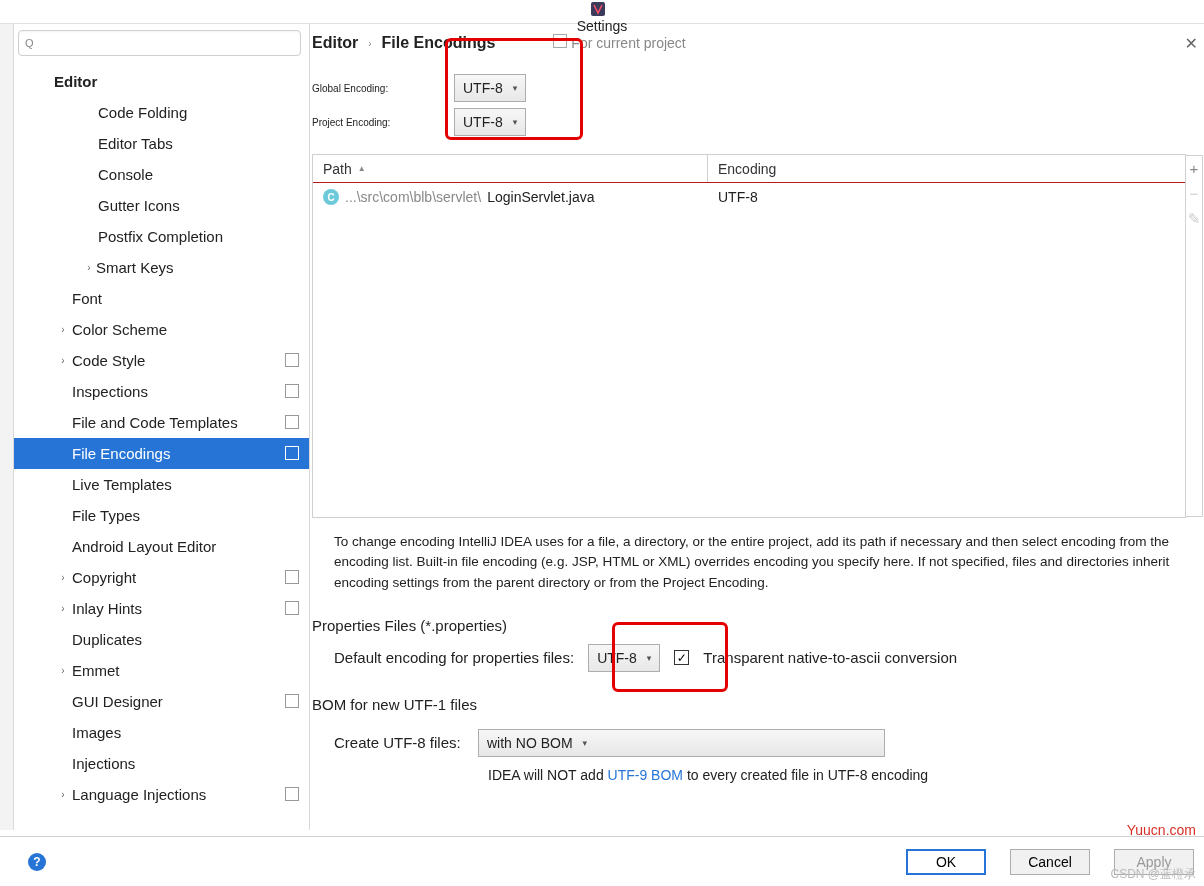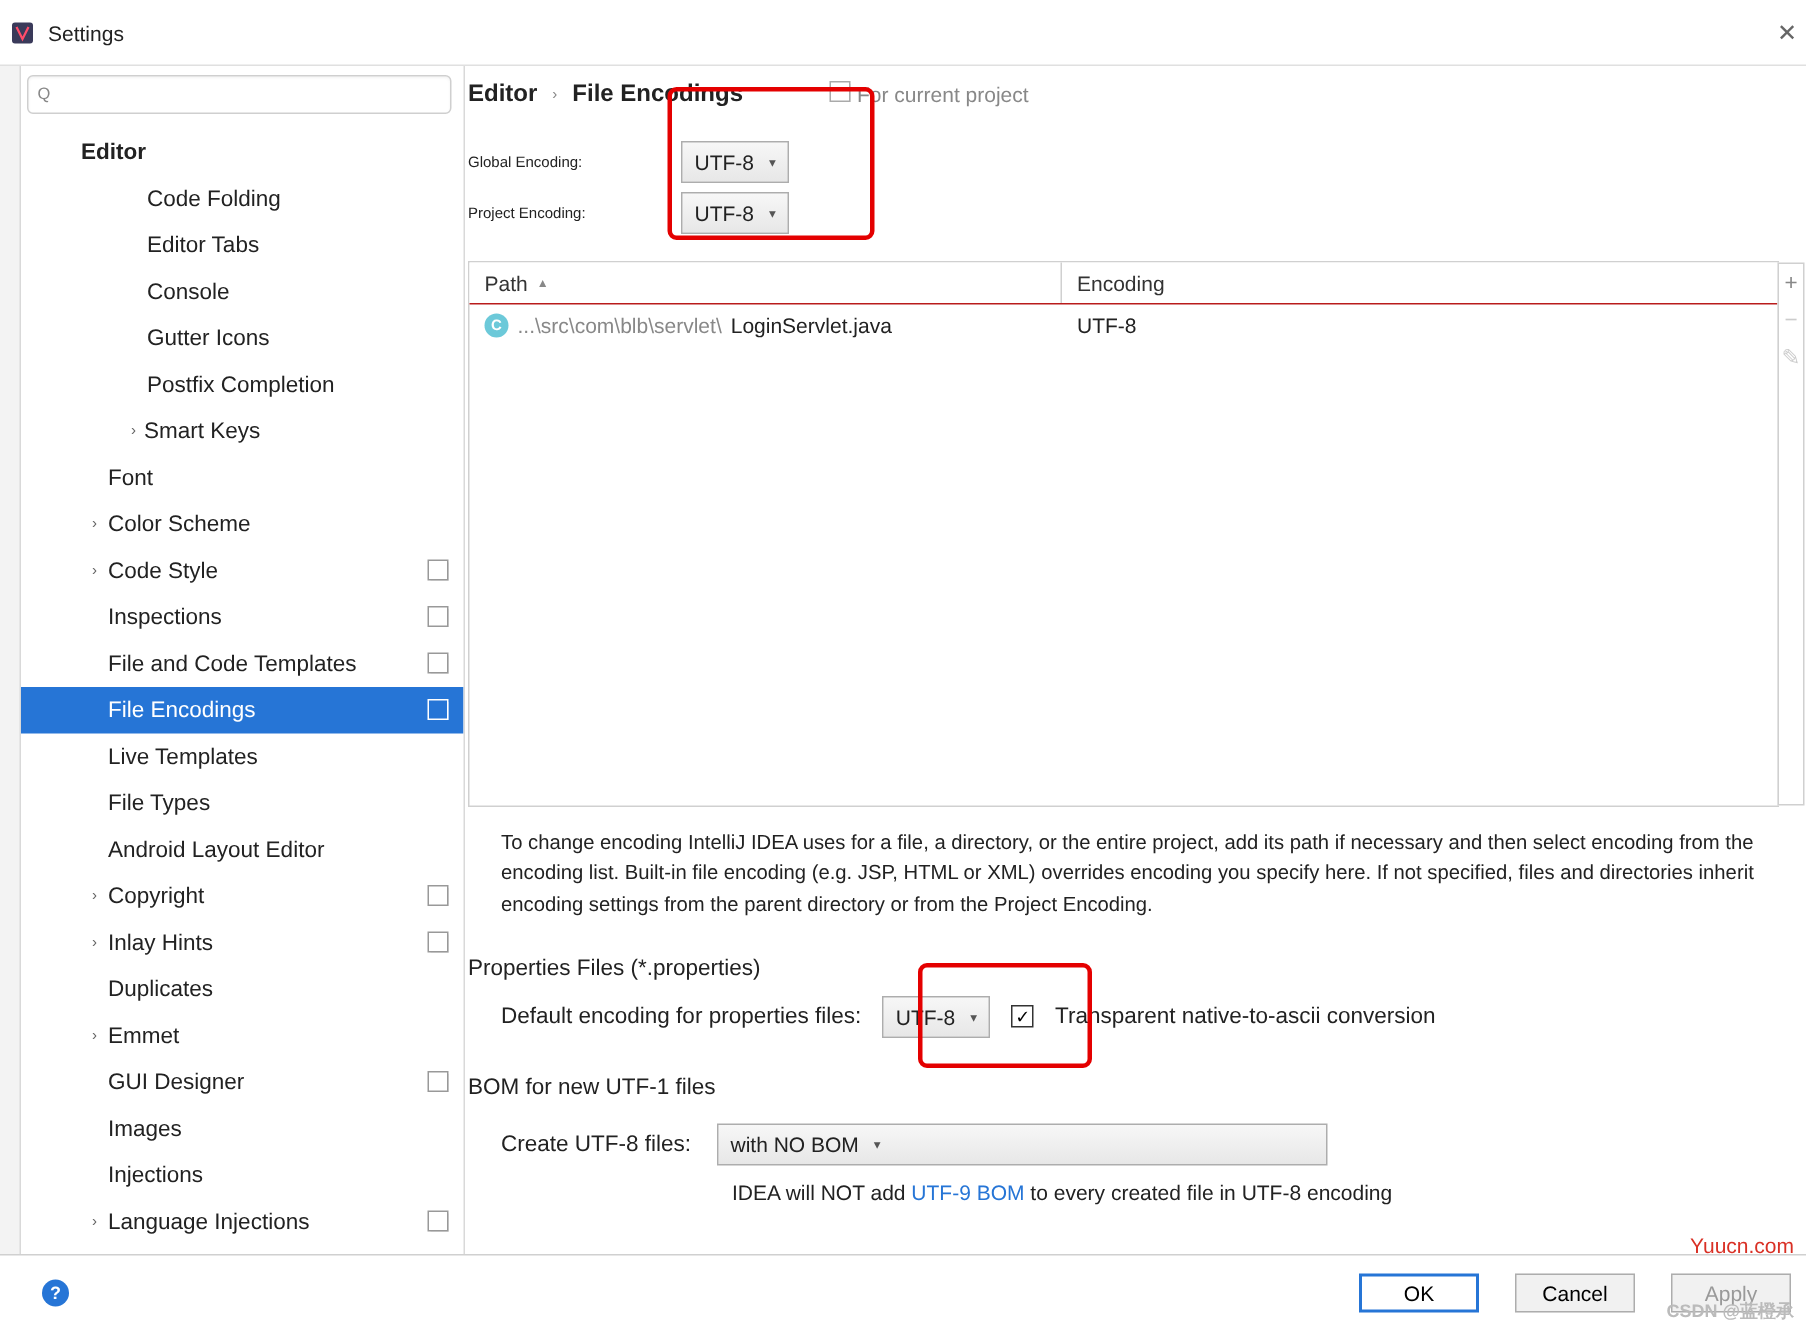--- a/index.html
+++ b/index.html
@@ -1,17 +1,17 @@
 <!DOCTYPE html>
 <html><head>
 <meta charset="utf-8">
 <style>
 * { box-sizing: border-box; margin: 0; padding: 0; font-family: "Segoe UI", Arial, sans-serif; }
 body { background: #fff; width: 1204px; height: 886px; overflow: hidden; position: relative; font-size: 13px; color: #222; }
-.titlebar { height: 44px; display: flex; align-items: center; padding: 0 6px; border-bottom: 1px solid #e0e0e0; }
+.titlebar { height: 24px; display: flex; align-items: center; padding: 0 6px; border-bottom: 1px solid #e0e0e0; flex-direction: column; }
 .titlebar-icon { width: 18px; height: 18px; margin-right: 8px; display:flex; align-items:center; justify-content:center;}
 .titlebar-title { font-size: 14px; color: #222; }
 .titlebar-close { margin-left: auto; font-size: 16px; color: #666; cursor: pointer; }
 .window-body { display: flex; height: calc(886px - 30px - 50px); }
 .left-gutter { width: 14px; background: #f3f3f3; border-right: 1px solid #d9d9d9; }
 .sidebar { width: 296px; display: flex; flex-direction: column; border-right: 1px solid #d9d9d9; }
 .search-box { margin: 6px 8px 4px 4px; height: 26px; border: 1px solid #cfcfcf; border-radius: 4px; display: flex; align-items: center; padding: 0 6px; background: #fff; box-shadow: inset 0 1px 2px rgba(0,0,0,.05);}
 .search-box input { border: none; outline: none; width: 100%; font-size: 13px; background: transparent; }
 .search-icon { color: #888; margin-right: 4px; font-size: 11px; }
 .tree { flex: 1; overflow-y: auto; padding-top: 6px; }
@@ -62,21 +62,21 @@
 .wide-select { width:407px; justify-content:flex-start;}
 .bom-note { padding-left:155px; margin-top:10px; font-size:14px;}
 .bom-note .link { color:#2675d6; }
 .footer { position:absolute; bottom:0; left:0; right:0; height:50px; border-top:1px solid #d0d0d0; display:flex; align-items:center; padding:0 10px; background:#fff;}
 .help-ico { width:18px; height:18px; border-radius:50%; background:#2675d6; color:#fff; display:flex; align-items:center; justify-content:center; font-size:12px; font-weight:700; margin-left:18px;}
 .footer-btns { margin-left:auto; display:flex; gap:24px;}
 .btn { height:26px; min-width:80px; border:1px solid #adadad; background:#f1f1f1; font-size:14px; cursor:pointer; padding:0 12px;}
 .btn.primary { border:2px solid #2675d6; background:#fff;}
 .btn.disabled { color:#999; }
 .watermark1 { position:absolute; right:8px; bottom:48px; font-size:14px; color:#d93025; font-weight:500;}
-.watermark2 { position:absolute; right:8px; bottom:3px; font-size:12px; color:#bbb;font-weight:bold;}
+.watermark2 { position:absolute; right:8px; bottom:3px; font-size:12px; color:#bbb;}
 </style>
 </head>
 <body>
 
 <div class="titlebar">
   <span class="titlebar-icon">
     <svg width="18" height="18" viewBox="0 0 18 18">
         <rect x="2" y="2" width="14" height="14" fill="#3a3a5a" rx="2"></rect>
         <path d="M5 5 L9 13 L13 5" stroke="#ff4d6a" stroke-width="1.5" fill="none"></path>
       </svg>

